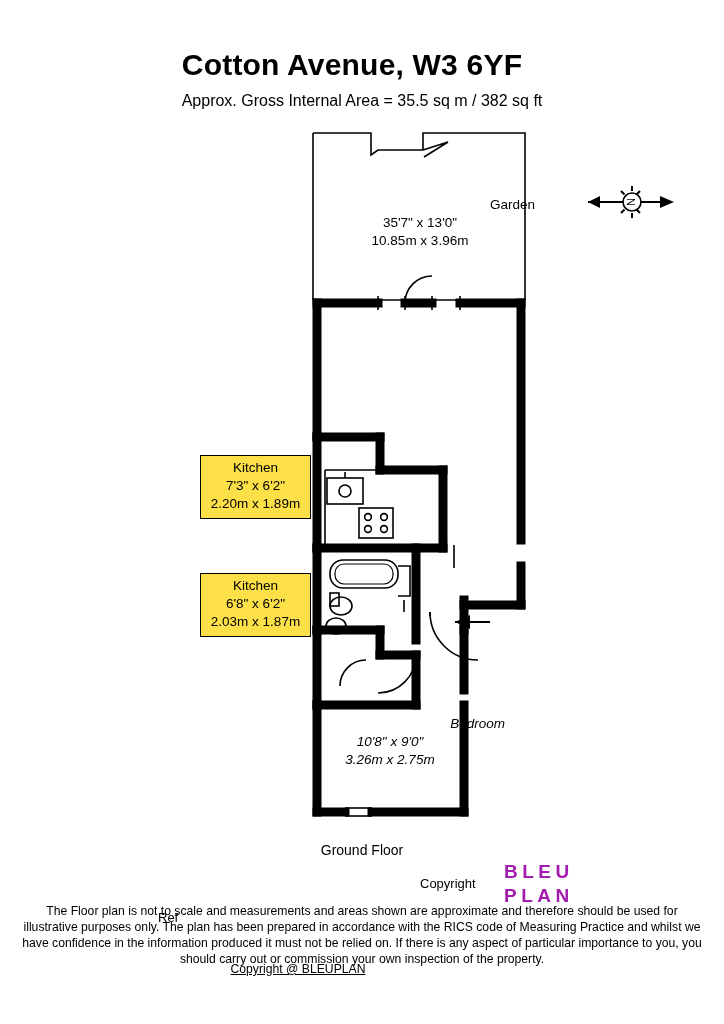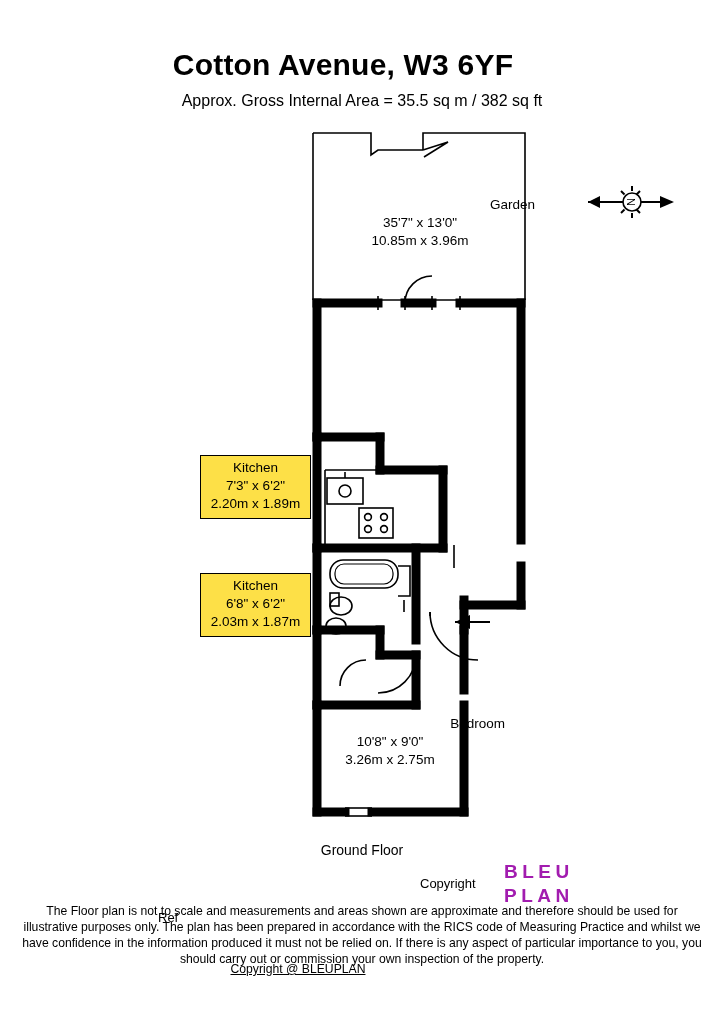--- a/index.html
+++ b/index.html
@@ -17,21 +17,21 @@
   }
   .page {
     position: absolute;
     left: 0; top: 0;
     width: 724px;
     height: 1024px;
   }
   
   .title {
     position: absolute;
-    left: 7px; top: 48px;
+    left: 16px; top: 48px;
     width: 672px;
     text-align: center;
     font-size: 30px;
     font-weight: bold;
     letter-spacing: 0.2px;
   }
   .subtitle {
     position: absolute;
     left: 0; top: 92px;
     width: 724px;
@@ -250,21 +250,21 @@
     </g>
   </svg>
 
   <div class="room-label" style="left:305px; top:196px; width:230px;">
     <div class="name">Garden</div>
     <div>35'7" x 13'0"</div>
     <div>10.85m x 3.96m</div>
   </div>
 
 
-  <div class="room-label" style="left:275px; top:715px; width:230px;">
+  <div class="room-label" style="left:275px; top:715px; width:230px;font-style:italic;">
     <div class="name">Bedroom</div>
     <div>10'8" x 9'0"</div>
     <div>3.26m x 2.75m</div>
   </div>
 
   <div class="callout" style="left:200px; top:455px; width:97px;">
     <div>Kitchen</div>
     <div>7'3" x 6'2"</div>
     <div>2.20m x 1.89m</div>
   </div>

